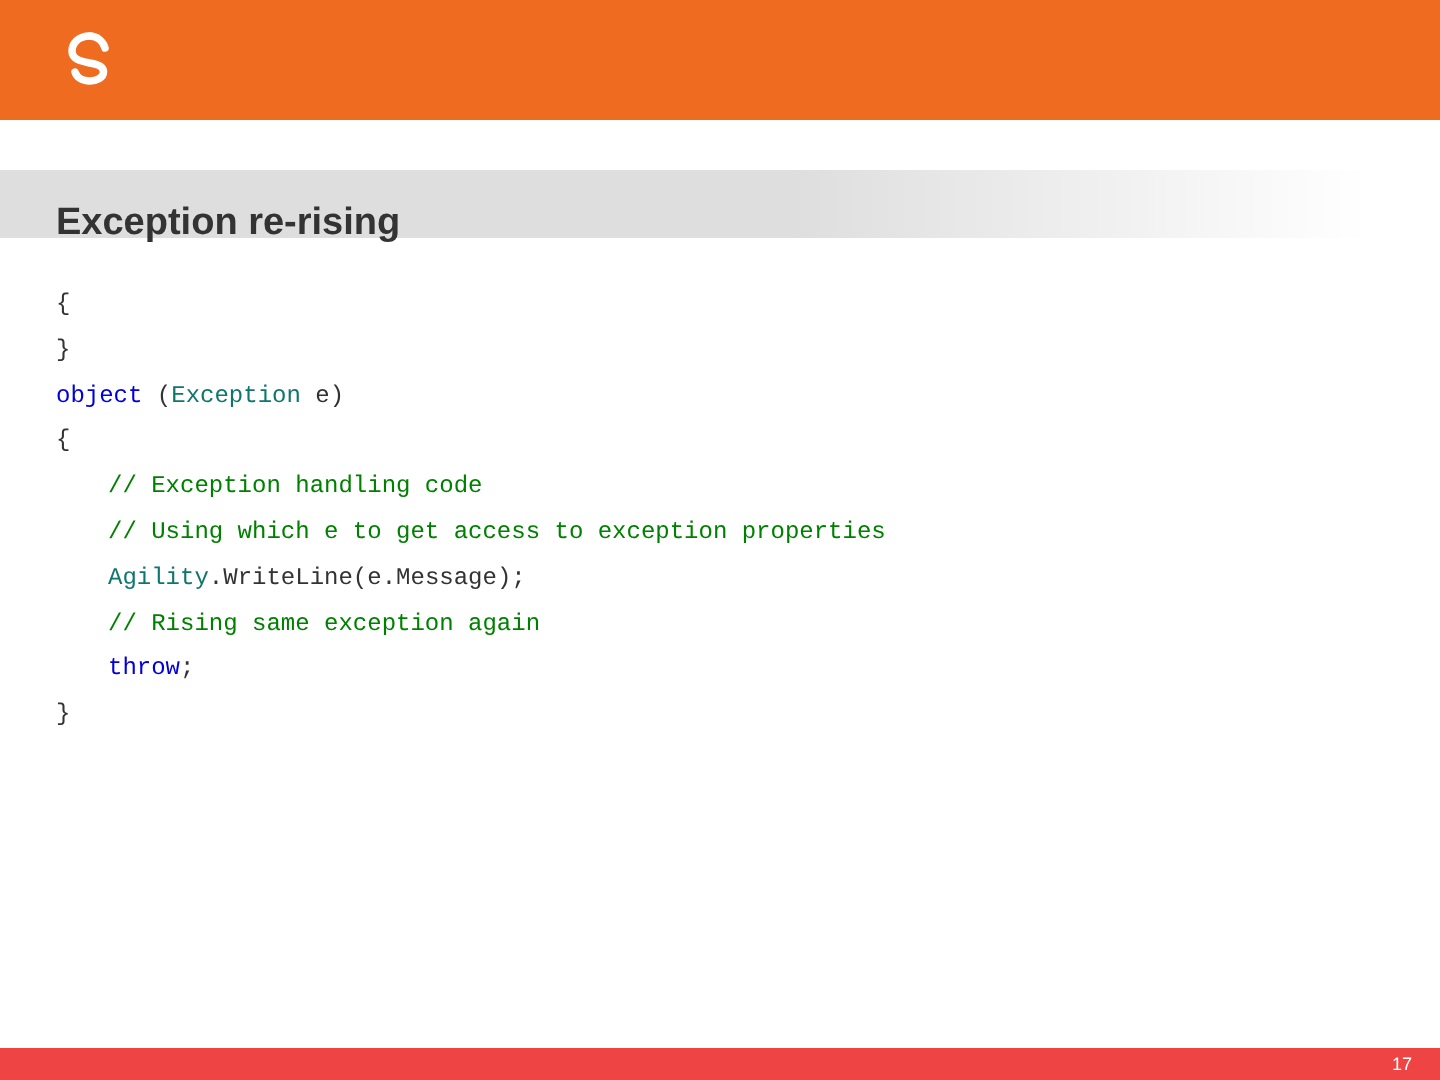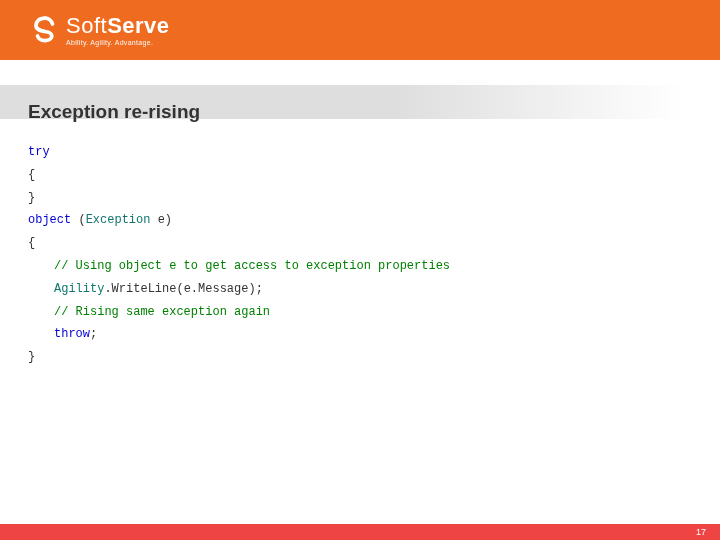--- a/index.html
+++ b/index.html
@@ -92,38 +92,34 @@
 <body>
 
 <div class="header">
   <div class="logo">
     <span class="logo-icon">
       <svg viewBox="0 0 40 40" width="30" height="30">
         <path d="M20 4 C12 4 8 9 8 14 C8 20 15 21 20 22 C27 23 29 25 29 28 C29 32 24 34 20 34 C14 34 11 31 10 28" fill="none" stroke="#fff" stroke-width="5" stroke-linecap="round"></path>
         <path d="M30 12 C29 8 25 4 20 4" fill="none" stroke="#fff" stroke-width="5" stroke-linecap="round"></path>
       </svg>
     </span>
-    <span class="logo-text-block">
-      <span class="logo-name"><span class="soft">Soft</span><span>Serve</span></span>
-      <span class="logo-tag">Ability. Agility. Advantage.</span>
-    </span>
   </div>
 </div>
 
 <div class="title-band">
   <h1>Exception re-rising</h1>
 </div>
 
 <div class="code">
-  <div><span class="kw">try</span></div>
   <div><span>{</span></div>
   <div><span>}</span></div>
   <div><span class="kw">object</span><span> (</span><span class="type">Exception</span><span> e)</span></div>
   <div><span>{</span></div>
-  <div><span class="ind cmt">// Using object e to get access to exception properties</span></div>
+  <div><span class="ind cmt">// Exception handling code</span></div>
+  <div><span class="ind cmt">// Using which e to get access to exception properties</span></div>
   <div><span class="ind"><span class="type">Agility</span><span>.WriteLine(e.Message);</span></span></div>
   <div><span class="ind cmt">// Rising same exception again</span></div>
   <div><span class="ind"><span class="kw">throw</span><span>;</span></span></div>
   <div><span>}</span></div>
 </div>
 
 <div class="footer">
   <span>17</span>
 </div>
 

